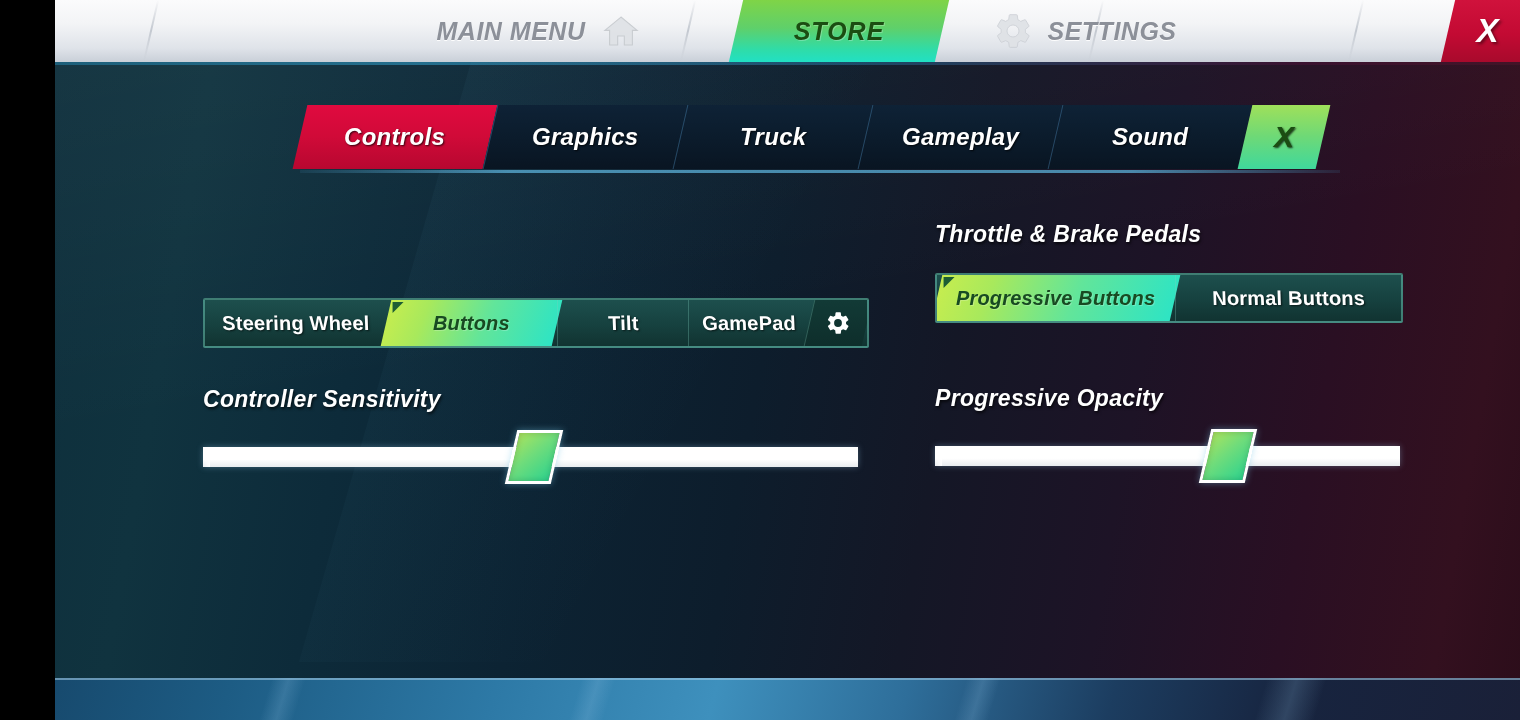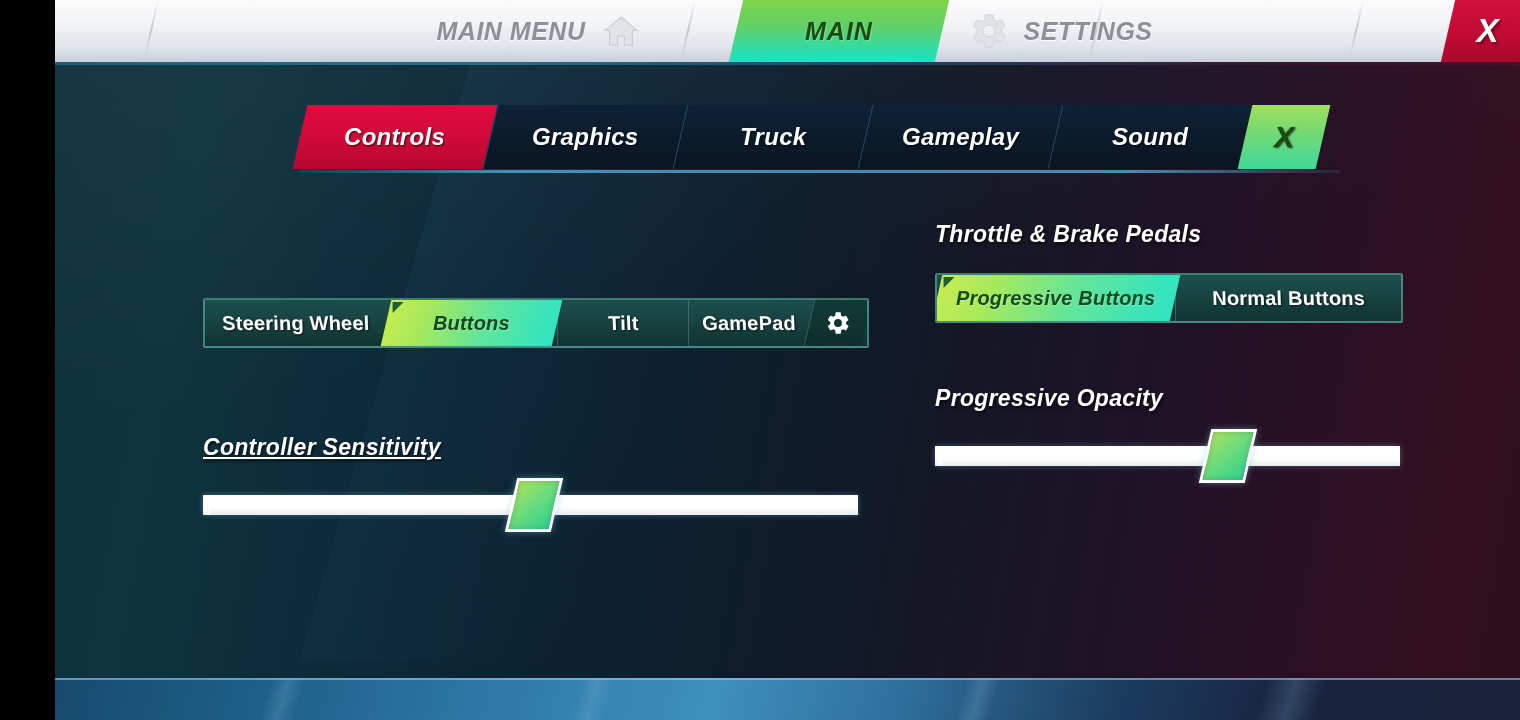--- a/index.html
+++ b/index.html
@@ -340,24 +340,24 @@
         <span>MAIN MENU</span>
         <span class="icon-gray">
           <svg width="44" height="38" viewBox="0 0 24 24">
             <path d="M12 3.2 1.8 11.6h3v9.2h5.1v-5.6h4.2v5.6h5.1v-9.2h3L12 3.2z" fill="#dfe2e6" stroke="#c6cace" stroke-width="0.7"></path>
           </svg>
         </span>
       </div>
 
       <div class="hdr-store"></div>
       <div class="hdr-store-label">
-        <span>MAIN</span>
-      </div>
-
-      <div class="hdr-item" style="left:876px; width:260px;">
+        <span>STORE</span>
+      </div>
+
+      <div class="hdr-item" style="left:900px; width:260px;">
         <span class="icon-gray">
           <svg width="40" height="40" viewBox="0 0 24 24">
             <path fill="#dfe2e6" stroke="#c9cdd2" stroke-width="0.5" d="M19.4 13a7.6 7.6 0 0 0 .06-1 7.6 7.6 0 0 0-.07-1l2.03-1.58a.5.5 0 0 0 .12-.62l-1.92-3.32a.5.5 0 0 0-.6-.22l-2.39.96a7.1 7.1 0 0 0-1.72-1L14.6 2.6a.5.5 0 0 0-.5-.42h-3.84a.5.5 0 0 0-.5.42l-.36 2.62a7.1 7.1 0 0 0-1.72 1l-2.39-.96a.5.5 0 0 0-.6.22L2.77 8.8a.5.5 0 0 0 .12.62L4.92 11a7.6 7.6 0 0 0 0 2l-2.03 1.58a.5.5 0 0 0-.12.62l1.92 3.32a.5.5 0 0 0 .6.22l2.39-.96c.53.4 1.1.74 1.72 1l.36 2.62a.5.5 0 0 0 .5.42h3.84a.5.5 0 0 0 .5-.42l.36-2.62a7.1 7.1 0 0 0 1.72-1l2.39.96a.5.5 0 0 0 .6-.22l1.92-3.32a.5.5 0 0 0-.12-.62L19.4 13zM12 15.6A3.6 3.6 0 1 1 15.6 12 3.6 3.6 0 0 1 12 15.6z"></path>
           </svg>
         </span>
         <span>SETTINGS</span>
       </div>
 
       <div class="hdr-close"></div>
       <div class="hdr-close-label">
@@ -409,21 +409,21 @@
           </div>
           <div class="seg gear-cell" style="width:58px;">
             <span>
               <svg width="26" height="26" viewBox="0 0 24 24" style="display:block;">
                 <path fill="#ffffff" d="M19.4 13a7.6 7.6 0 0 0 .06-1 7.6 7.6 0 0 0-.07-1l2.03-1.58a.5.5 0 0 0 .12-.62l-1.92-3.32a.5.5 0 0 0-.6-.22l-2.39.96a7.1 7.1 0 0 0-1.72-1L14.6 2.6a.5.5 0 0 0-.5-.42h-3.84a.5.5 0 0 0-.5.42l-.36 2.62a7.1 7.1 0 0 0-1.72 1l-2.39-.96a.5.5 0 0 0-.6.22L2.77 8.8a.5.5 0 0 0 .12.62L4.92 11a7.6 7.6 0 0 0 0 2l-2.03 1.58a.5.5 0 0 0-.12.62l1.92 3.32a.5.5 0 0 0 .6.22l2.39-.96c.53.4 1.1.74 1.72 1l.36 2.62a.5.5 0 0 0 .5.42h3.84a.5.5 0 0 0 .5-.42l.36-2.62a7.1 7.1 0 0 0 1.72-1l2.39.96a.5.5 0 0 0 .6-.22l1.92-3.32a.5.5 0 0 0-.12-.62L19.4 13zM12 15.6A3.6 3.6 0 1 1 15.6 12 3.6 3.6 0 0 1 12 15.6z"></path>
               </svg>
             </span>
           </div>
         </div>
 
-        <div class="group-title slider-label" style="margin-top:86px;text-decoration:underline;">Controller Sensitivity</div>
+        <div class="group-title slider-label" style="margin-top:38px;">Controller Sensitivity</div>
         <div class="slider" style="width:655px;">
           <div class="slider-track"></div>
           <div class="slider-handle" style="left:47%;"></div>
         </div>
 
       </div>
 
       <div class="panel-right">
 
         <div class="group-title" style="margin-top:48px;">Throttle &amp; Brake Pedals</div>

